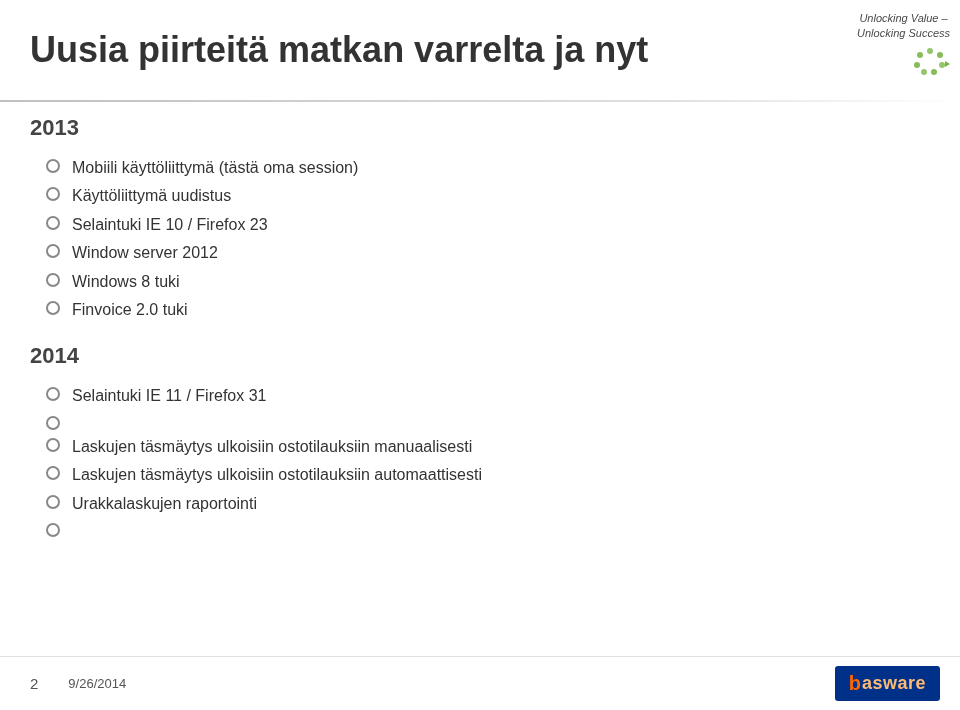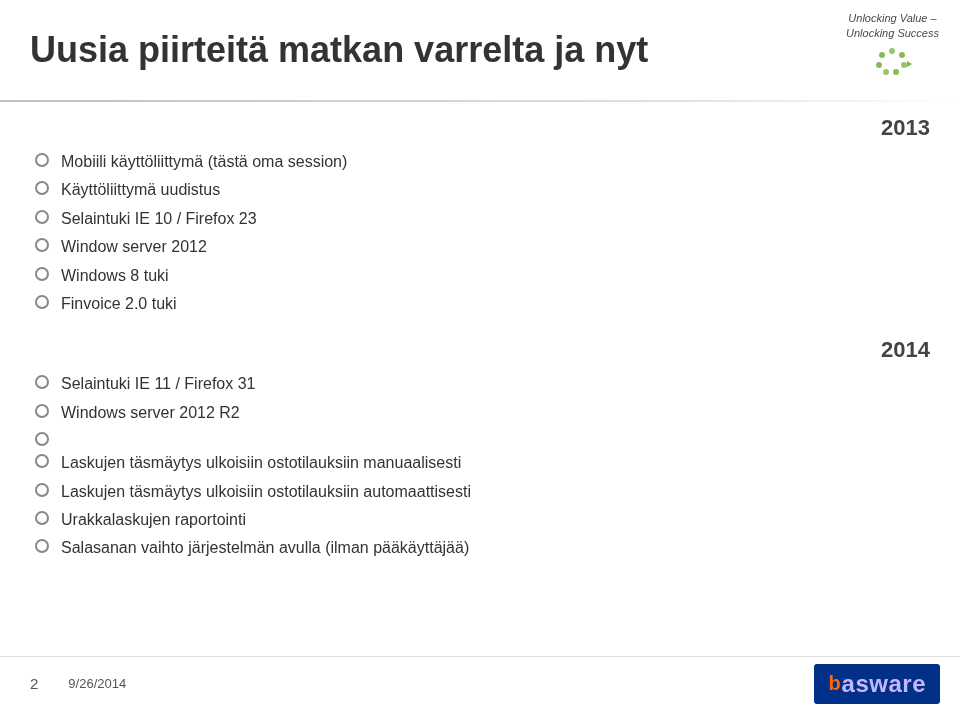--- a/index.html
+++ b/index.html
@@ -23,21 +23,21 @@
 
     
     .branding {
       position: absolute;
       top: 0;
       right: 0;
       width: 135px;
       height: 88px;
       display: flex;
       flex-direction: column;
-      align-items: center;
+      align-items: flex-end;
       justify-content: center;
       background: #ffffff;
       padding: 10px;
     }
 
     .branding-text {
       font-size: 11px;
       color: #4a4a4a;
       text-align: center;
       line-height: 1.4;
@@ -86,34 +86,33 @@
     .content-area {
       position: absolute;
       top: 115px;
       left: 30px;
       right: 30px;
       bottom: 60px;
     }
 
     .year-section {
       margin-bottom: 22px;
-      text-align: right;
     }
 
     .year-label {
       font-size: 22px;
       font-weight: bold;
       color: #444444;
       margin-bottom: 10px;
     }
 
     .bullet-list {
       list-style: none;
       padding: 0;
-      margin: 5px;
+      margin: 16px;
     }
 
     .bullet-list li {
       display: flex;
       align-items: flex-start;
       margin-bottom: 6px;
       font-size: 16px;
       color: #333333;
       line-height: 1.4;
     }
@@ -162,22 +161,22 @@
     
     .basware-logo {
       display: flex;
       align-items: center;
       background: #003087;
       padding: 6px 14px;
       border-radius: 3px;
     }
 
     .basware-logo-text {
-      color: #c4b5fd;
-      font-size: 24px;
+      color: #fdba74;
+      font-size: 18px;
       font-weight: bold;
       letter-spacing: 0.5px;
     }
 
     .basware-logo-b {
       color: #ff6600;
       font-size: 20px;
       font-weight: bold;
       margin-right: 1px;
     }
@@ -248,40 +247,35 @@
 
     <div class="year-section">
       <div class="year-label">2014</div>
       <ul class="bullet-list">
         <li>
           <span class="bullet-dot"></span>
           <span>Selaintuki IE 11 / Firefox  31</span>
         </li>
         <li>
           <span class="bullet-dot"></span>
-          <span>Windows server 2012 R2</span>
-        </li>
-        <li>
-          <span class="bullet-dot"></span>
         </li>
         <li>
           <span class="bullet-dot"></span>
           <span>Laskujen täsmäytys ulkoisiin ostotilauksiin manuaalisesti</span>
         </li>
         <li>
           <span class="bullet-dot"></span>
           <span>Laskujen täsmäytys ulkoisiin ostotilauksiin automaattisesti</span>
         </li>
         <li>
           <span class="bullet-dot"></span>
           <span>Urakkalaskujen raportointi</span>
         </li>
         <li>
           <span class="bullet-dot"></span>
-          <span>Salasanan vaihto järjestelmän avulla (ilman pääkäyttäjää)</span>
         </li>
       </ul>
     </div>
 
   </div>
 
   <div class="footer">
     <div class="footer-page-info">
       <span class="footer-page-num">2</span>
       <span class="footer-date">9/26/2014</span>

